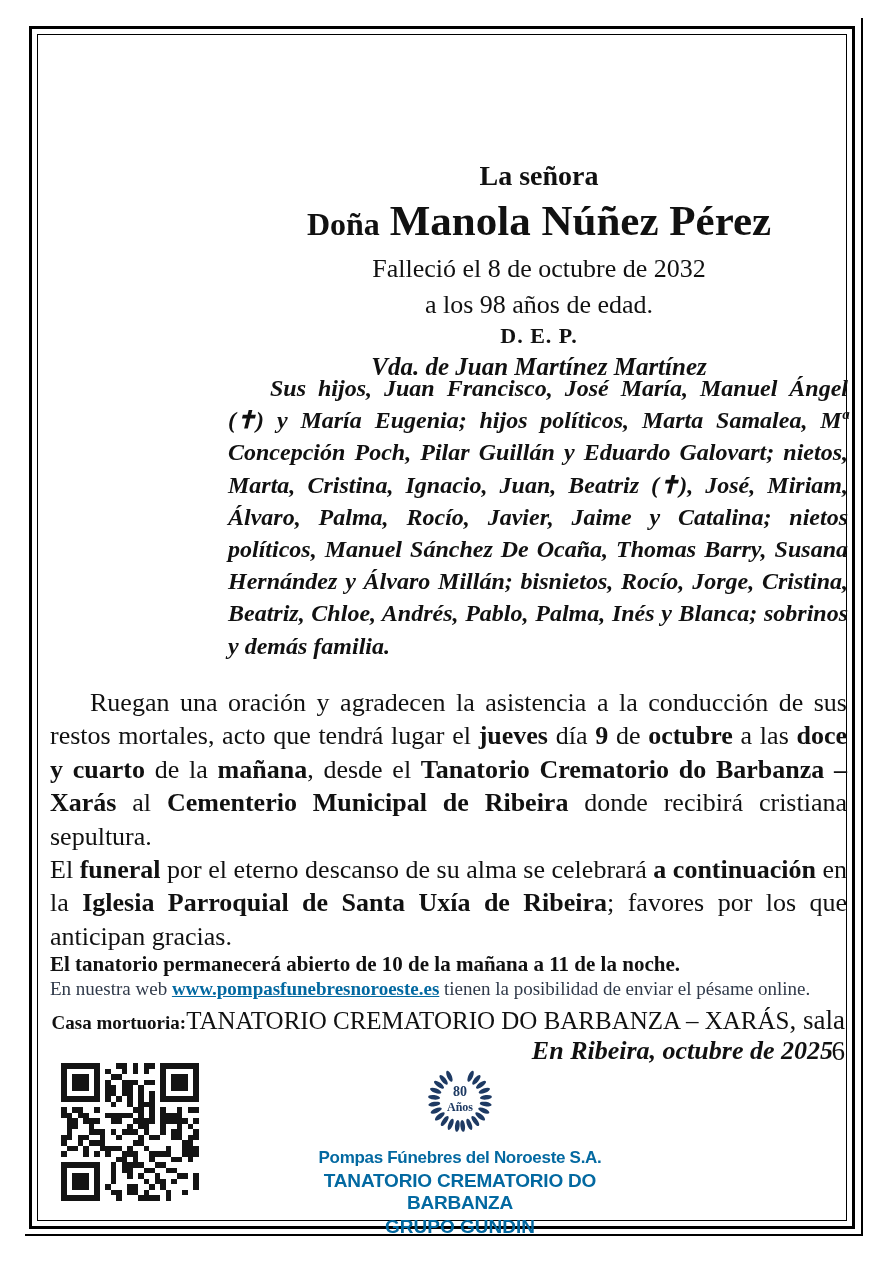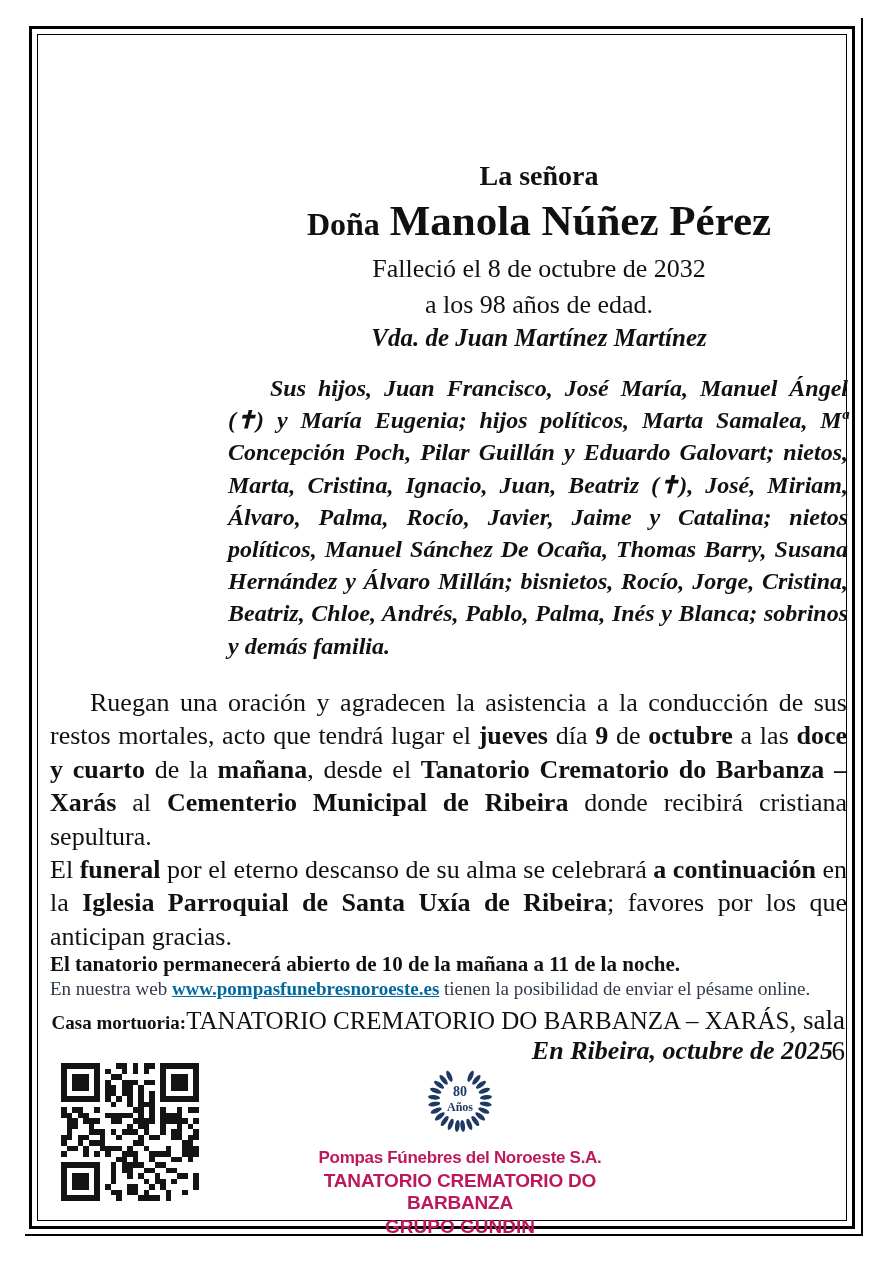--- a/index.html
+++ b/index.html
@@ -93,21 +93,21 @@
     text-align: right; padding-right: 14px; box-sizing: border-box;
     font-size: 26px; font-weight: bold; font-style: italic;
   }
 
   
   .qr { position: absolute; left: 61px; top: 1063px; width: 138px; height: 138px; }
   .footer-center {
     position: absolute; left: 280px; top: 1066px; width: 360px;
     text-align: center;
     font-family: "Liberation Sans", sans-serif;
-    color: #be185d;
+    color: #0369a1;
   }
   .wreath { display: block; margin: 0 auto; }
   .phone-line {
     font-size: 22px; font-weight: bold; letter-spacing: 4px; margin-top: 2px;
     white-space: nowrap;
   }
   .phone-icon { letter-spacing: 0; margin-right: 6px; font-size: 24px; }
   .company  { font-size: 17px; font-weight: bold; margin-top: 16px; letter-spacing: -0.3px; }
   .facility { font-size: 19px; font-weight: bold; margin-top: 2px; letter-spacing: -0.2px; }
   .group    { font-size: 19px; font-weight: bold; margin-top: 2px; }
@@ -131,20 +131,21 @@
   <div class="ch-gry-2"></div>
 </div>
 
 <div class="header">
   <div class="salutation">La señora</div>
   <div class="name-line">
     <span class="honorific">Doña</span><span>Manola Núñez Pérez</span>
   </div>
   <div class="death-line">Falleció el 8 de octubre de 2032</div>
   <div class="age-line">a los 98 años de edad.</div>
+  <div class="rip">D. E. P.</div>
   <div class="widow">Vda. de Juan Martínez Martínez</div>
 </div>
 
 <div class="family-par">Sus hijos, Juan Francisco, José María, Manuel Ángel (✝) y María Eugenia; hijos políticos, Marta Samalea, Mª Concepción Poch, Pilar Guillán y Eduardo Galovart; nietos, Marta, Cristina, Ignacio, Juan, Beatriz (✝), José, Miriam, Álvaro, Palma, Rocío, Javier, Jaime y Catalina; nietos políticos, Manuel Sánchez De Ocaña, Thomas Barry, Susana Hernández y Álvaro Millán; bisnietos, Rocío, Jorge, Cristina, Beatriz, Chloe, Andrés, Pablo, Palma, Inés y Blanca; sobrinos y demás familia.</div>
 
 <div class="announce">
   <p class="first"><span>Ruegan una oración y agradecen la asistencia a la conducción de sus restos mortales, acto que tendrá lugar el </span><span class="b">jueves</span><span> día </span><span class="b">9</span><span> de </span><span class="b">octubre</span><span> a las </span><span class="b">doce y cuarto</span><span> de la </span><span class="b">mañana</span><span>, desde el </span><span class="b">Tanatorio Crematorio do Barbanza – Xarás</span><span> al </span><span class="b">Cementerio Municipal de Ribeira</span><span> donde recibirá cristiana sepultura.</span></p>
   <p><span>El </span><span class="b">funeral</span><span> por el eterno descanso de su alma se celebrará </span><span class="b">a continuación</span><span> en la </span><span class="b">Iglesia Parroquial de Santa Uxía de Ribeira</span><span>; favores por los que anticipan gracias.</span></p>
 </div>
 

